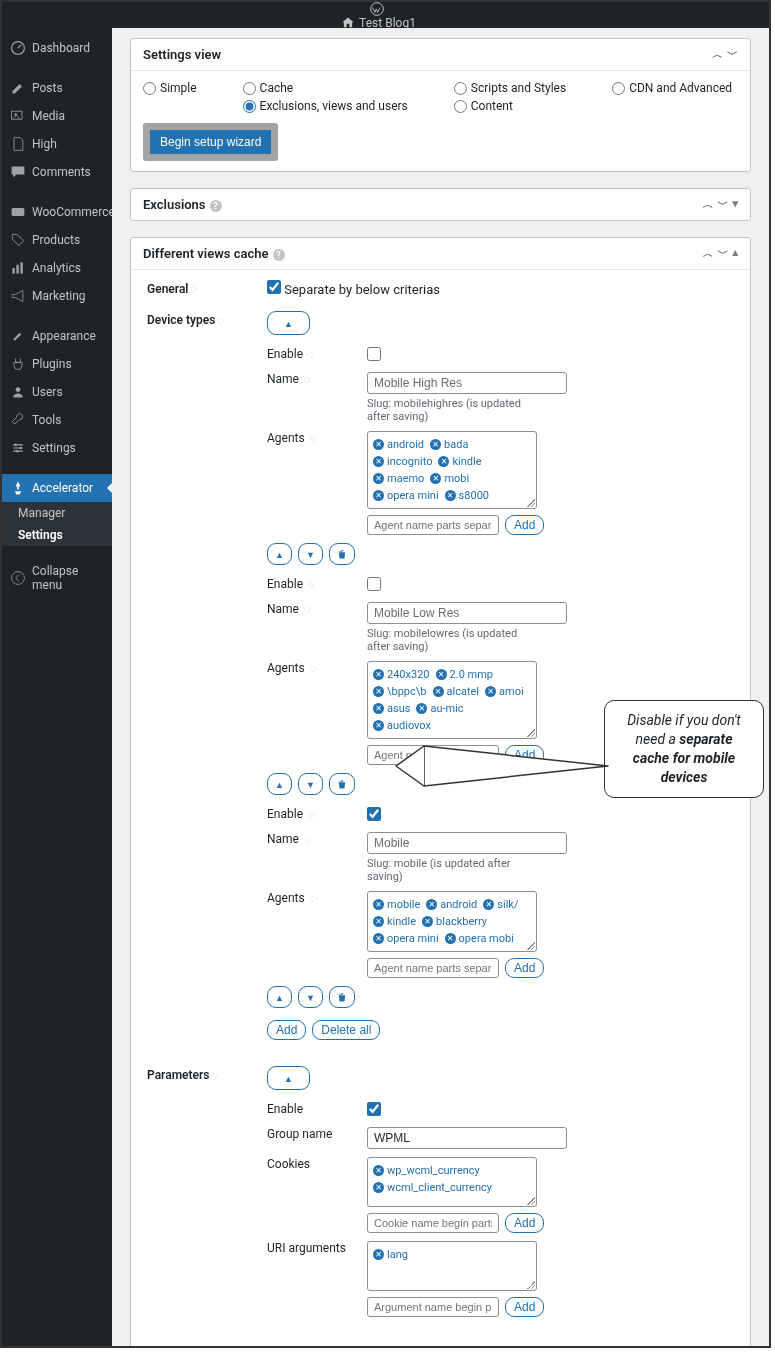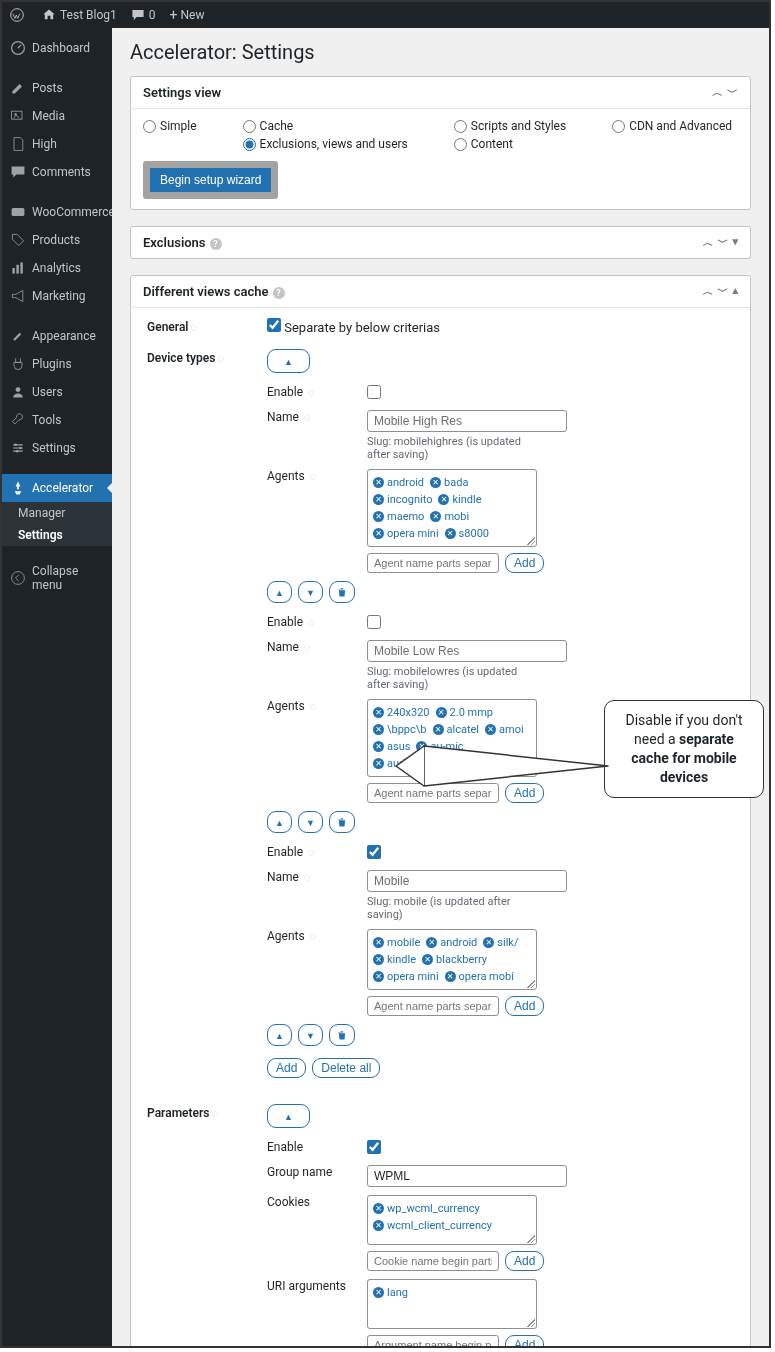--- a/index.html
+++ b/index.html
@@ -1,18 +1,18 @@
 <!DOCTYPE html>
 <html><head>
 <meta charset="utf-8">
 <style>
 * { box-sizing: border-box; margin: 0; padding: 0; }
 body { font-family: -apple-system, BlinkMacSystemFont, "Segoe UI", Roboto, sans-serif; font-size: 13px; background: #fff; color: #1d2327; }
 .frame { border: 2px solid #333; width: 771px; height: 1348px; position: relative; overflow: hidden; }
-.topbar { background: #1d2327; color: #c3c4c7; height: 26px; display: flex; align-items: center; padding: 0 8px; font-size: 12px; }
+.topbar { background: #1d2327; color: #c3c4c7; height: 26px; display: flex; align-items: center; padding: 0 8px; font-size: 12px; flex-direction: column; }
 .topbar .tb-item { display: flex; align-items: center; margin-right: 14px; cursor: pointer; }
 .topbar svg { width: 14px; height: 14px; fill: #c3c4c7; margin-right: 4px; }
 .main-wrap { display: flex; height: calc(100% - 26px); }
 .sidebar { width: 110px; background: #1d2327; color: #c3c4c7; font-size: 12px; padding-top: 6px; }
 .sidebar .side-item { display: flex; align-items: center; padding: 6px 8px; cursor: pointer; }
 .sidebar .side-item.group-gap { margin-top: 12px; }
 .sidebar .side-item svg { width: 16px; height: 16px; fill: #9ca2a7; margin-right: 6px; flex-shrink: 0; }
 .sidebar .side-item.active { background: #2271b1; color: #fff; position: relative; }
 .sidebar .side-item.active svg { fill: #fff; }
 .sidebar .side-item.active::after { content:""; position:absolute; right:-1px; top:50%; transform:translateY(-50%); border:6px solid transparent; border-right-color:#f0f0f1; }
@@ -48,21 +48,21 @@
 .tag .x { display:inline-block; width:11px; height:11px; border-radius:50%; background:#2271b1; color:#fff; font-size:8px; text-align:center; line-height:11px; margin-right:3px; }
 .addrow { display:flex; gap:6px; margin-top:6px; }
 .addrow input { width:132px; border:1px solid #8c8f94; border-radius:3px; padding:3px 6px; font-size:11px; color:#888; }
 .btn-row { display:flex; gap:6px; margin: 8px 0 12px 0; }
 input[type=checkbox] { accent-color:#2271b1; width:14px; height:14px; }
 .section-body { padding: 10px 16px; }
 .inner-row { display:flex; align-items:flex-start; margin-bottom:8px; }
 .inner-row .ilabel { width:100px; font-size:12px; }
 .inner-row .ifield { flex:1; }
 .callout { position:absolute; left:602px; top:698px; width:160px; }
-.callout-box { border:1.5px solid #333; border-radius:10px; padding:10px 12px; font-size:14px; text-align:center; background:#fff; line-height:1.35; }
+.callout-box { border:1.5px solid #333; border-radius:10px; padding:10px 12px; font-size:14px; text-align:center; background:#fff; line-height:1.35;font-style:italic; }
 .callout svg.lead { position:absolute; left:-210px; top:44px; width:216px; height:44px; }
 .triangle-up::before { content:"▲"; font-size:9px; }
 .triangle-down::before { content:"▼"; font-size:9px; }
 </style>
 </head>
 <body>
 
 <div class="frame">
   <div class="topbar">
     <div class="tb-item">
@@ -196,21 +196,20 @@
       <div class="side-item group-gap">
           <svg viewBox="0 0 20 20">
             <circle cx="10" cy="10" r="8" fill="none" stroke="#9ca2a7"></circle>
             <path d="M11 6l-4 4 4 4" fill="none" stroke="#9ca2a7"></path>
           </svg>
           <span>Collapse menu</span>
         </div>
     </div>
 
     <div class="content">
-      <h1 class="pg-title">Accelerator: Settings</h1>
 
       <div class="panel">
         <div class="panel-head">
           <span>Settings view</span>
           <div class="tools">
               <span>︿</span>
               <span>﹀</span>
             </div>
         </div>
         <div class="panel-body">

